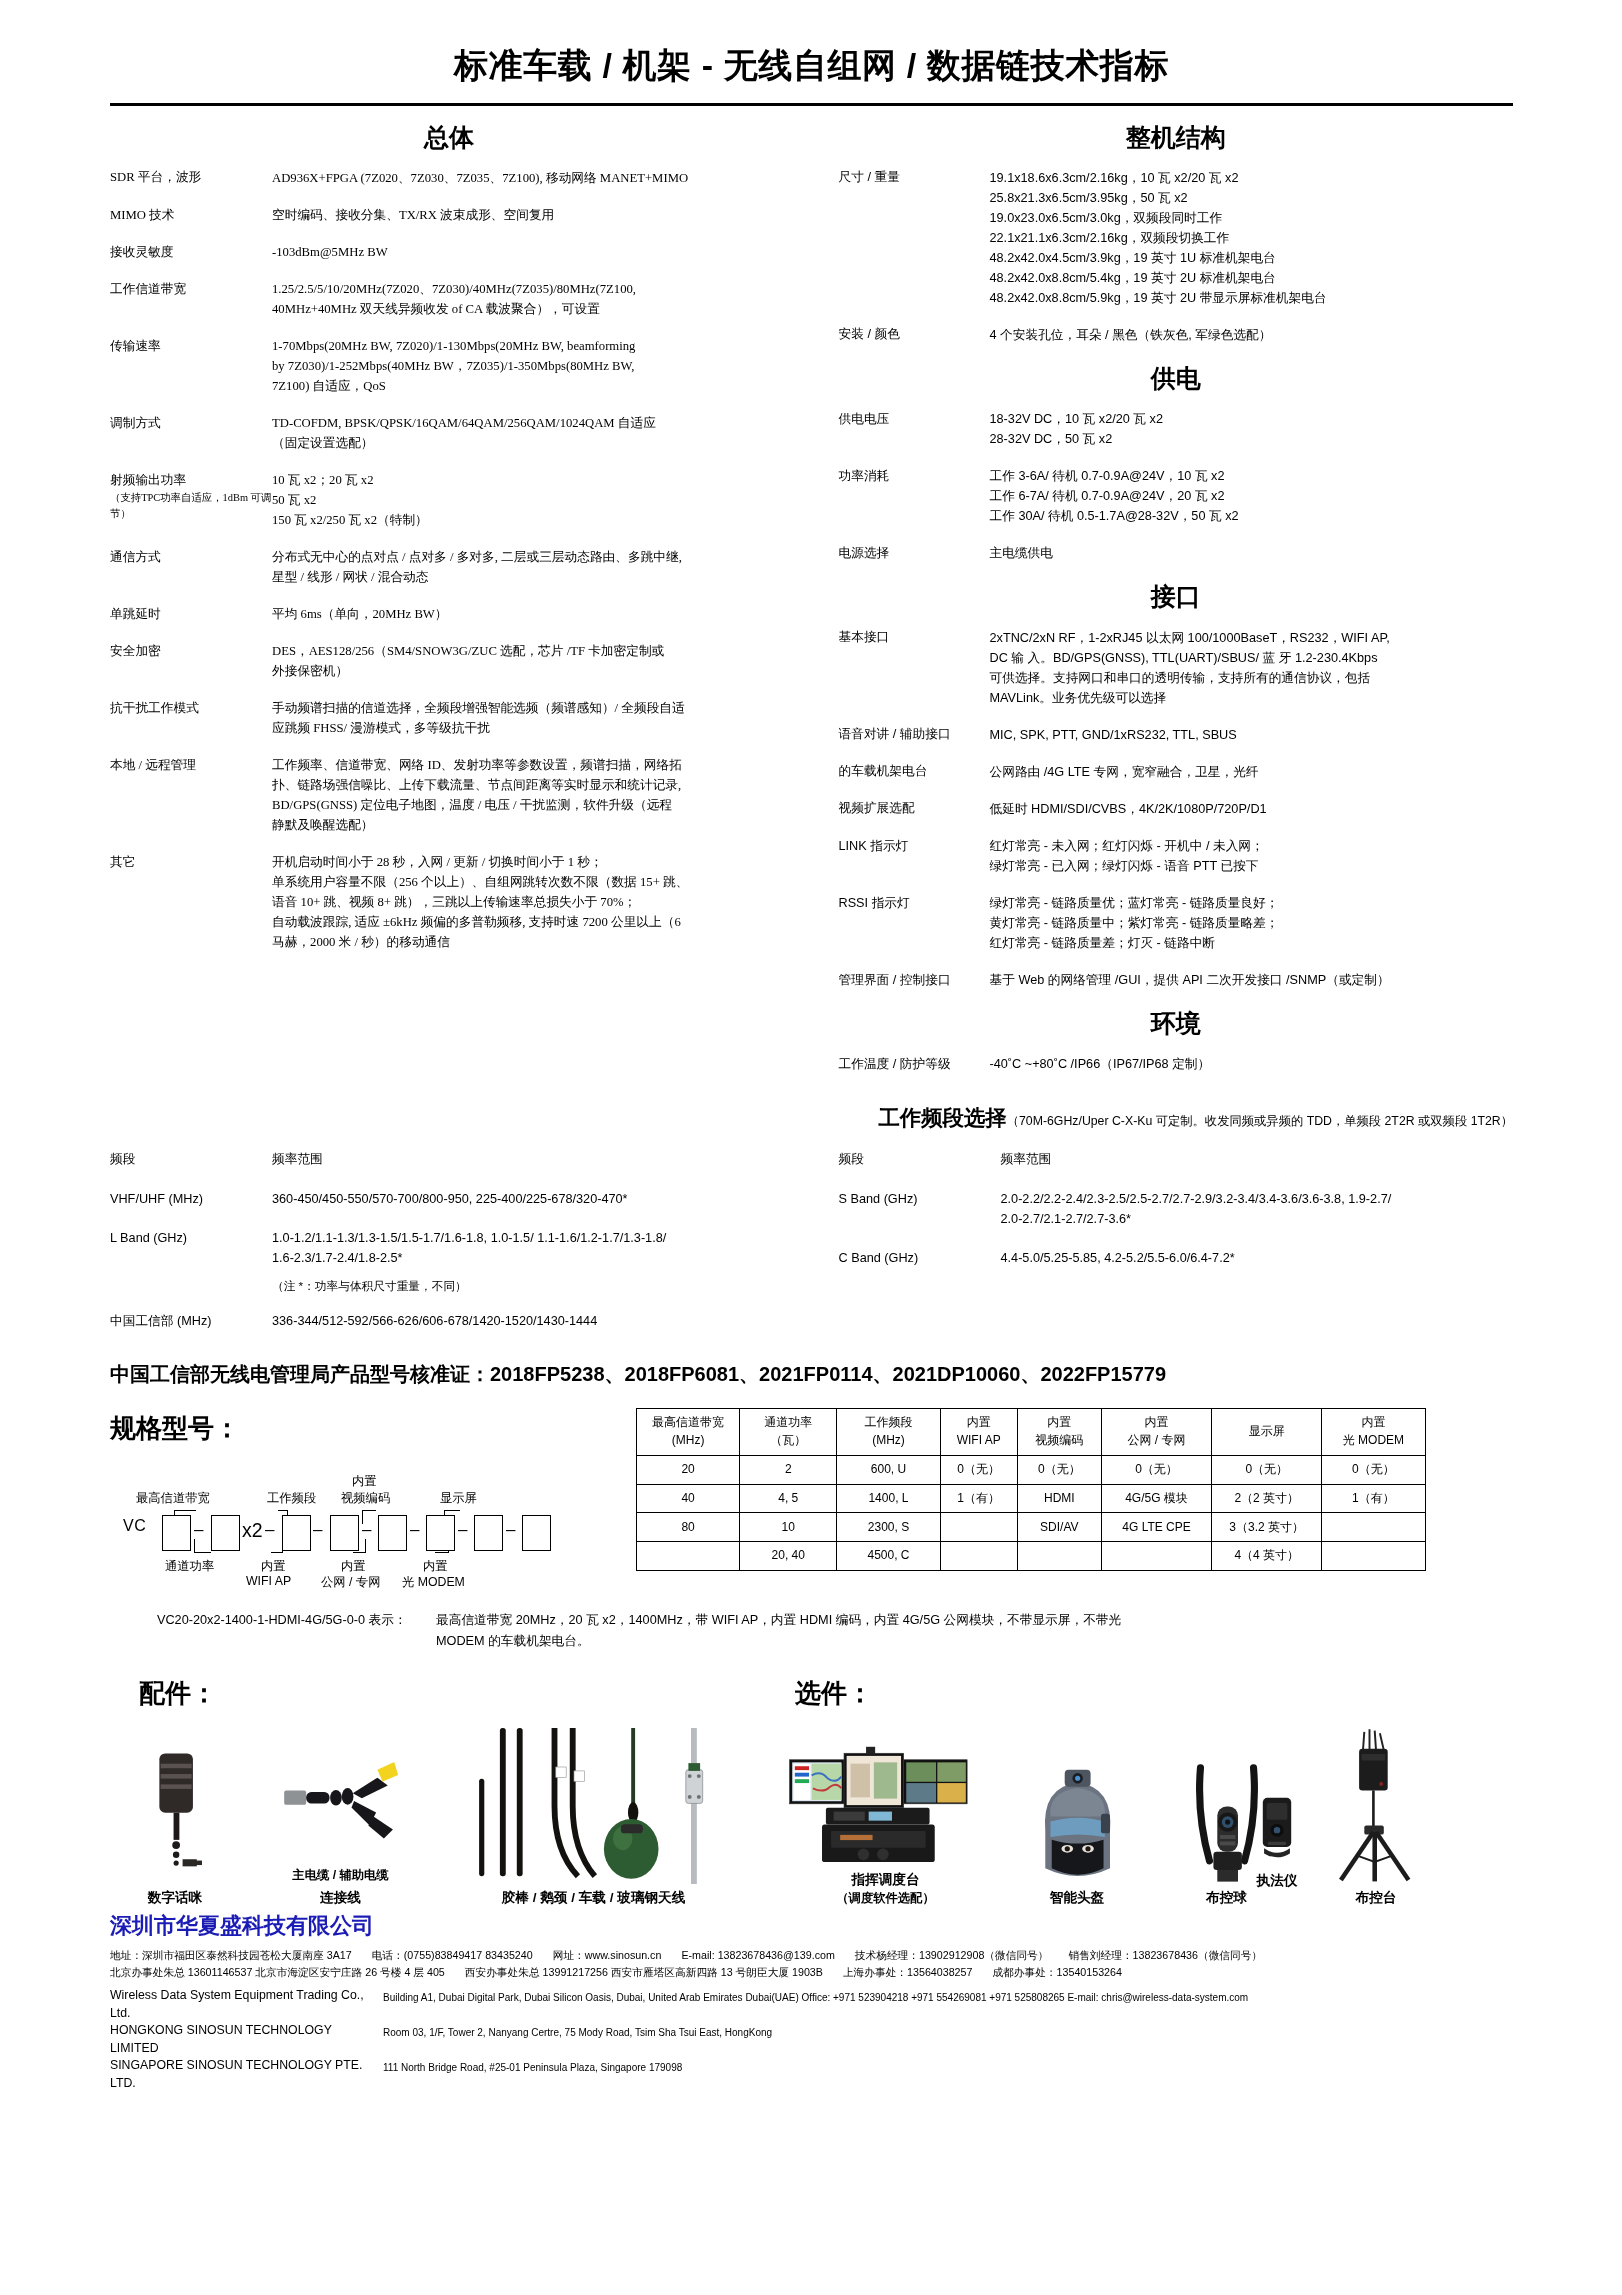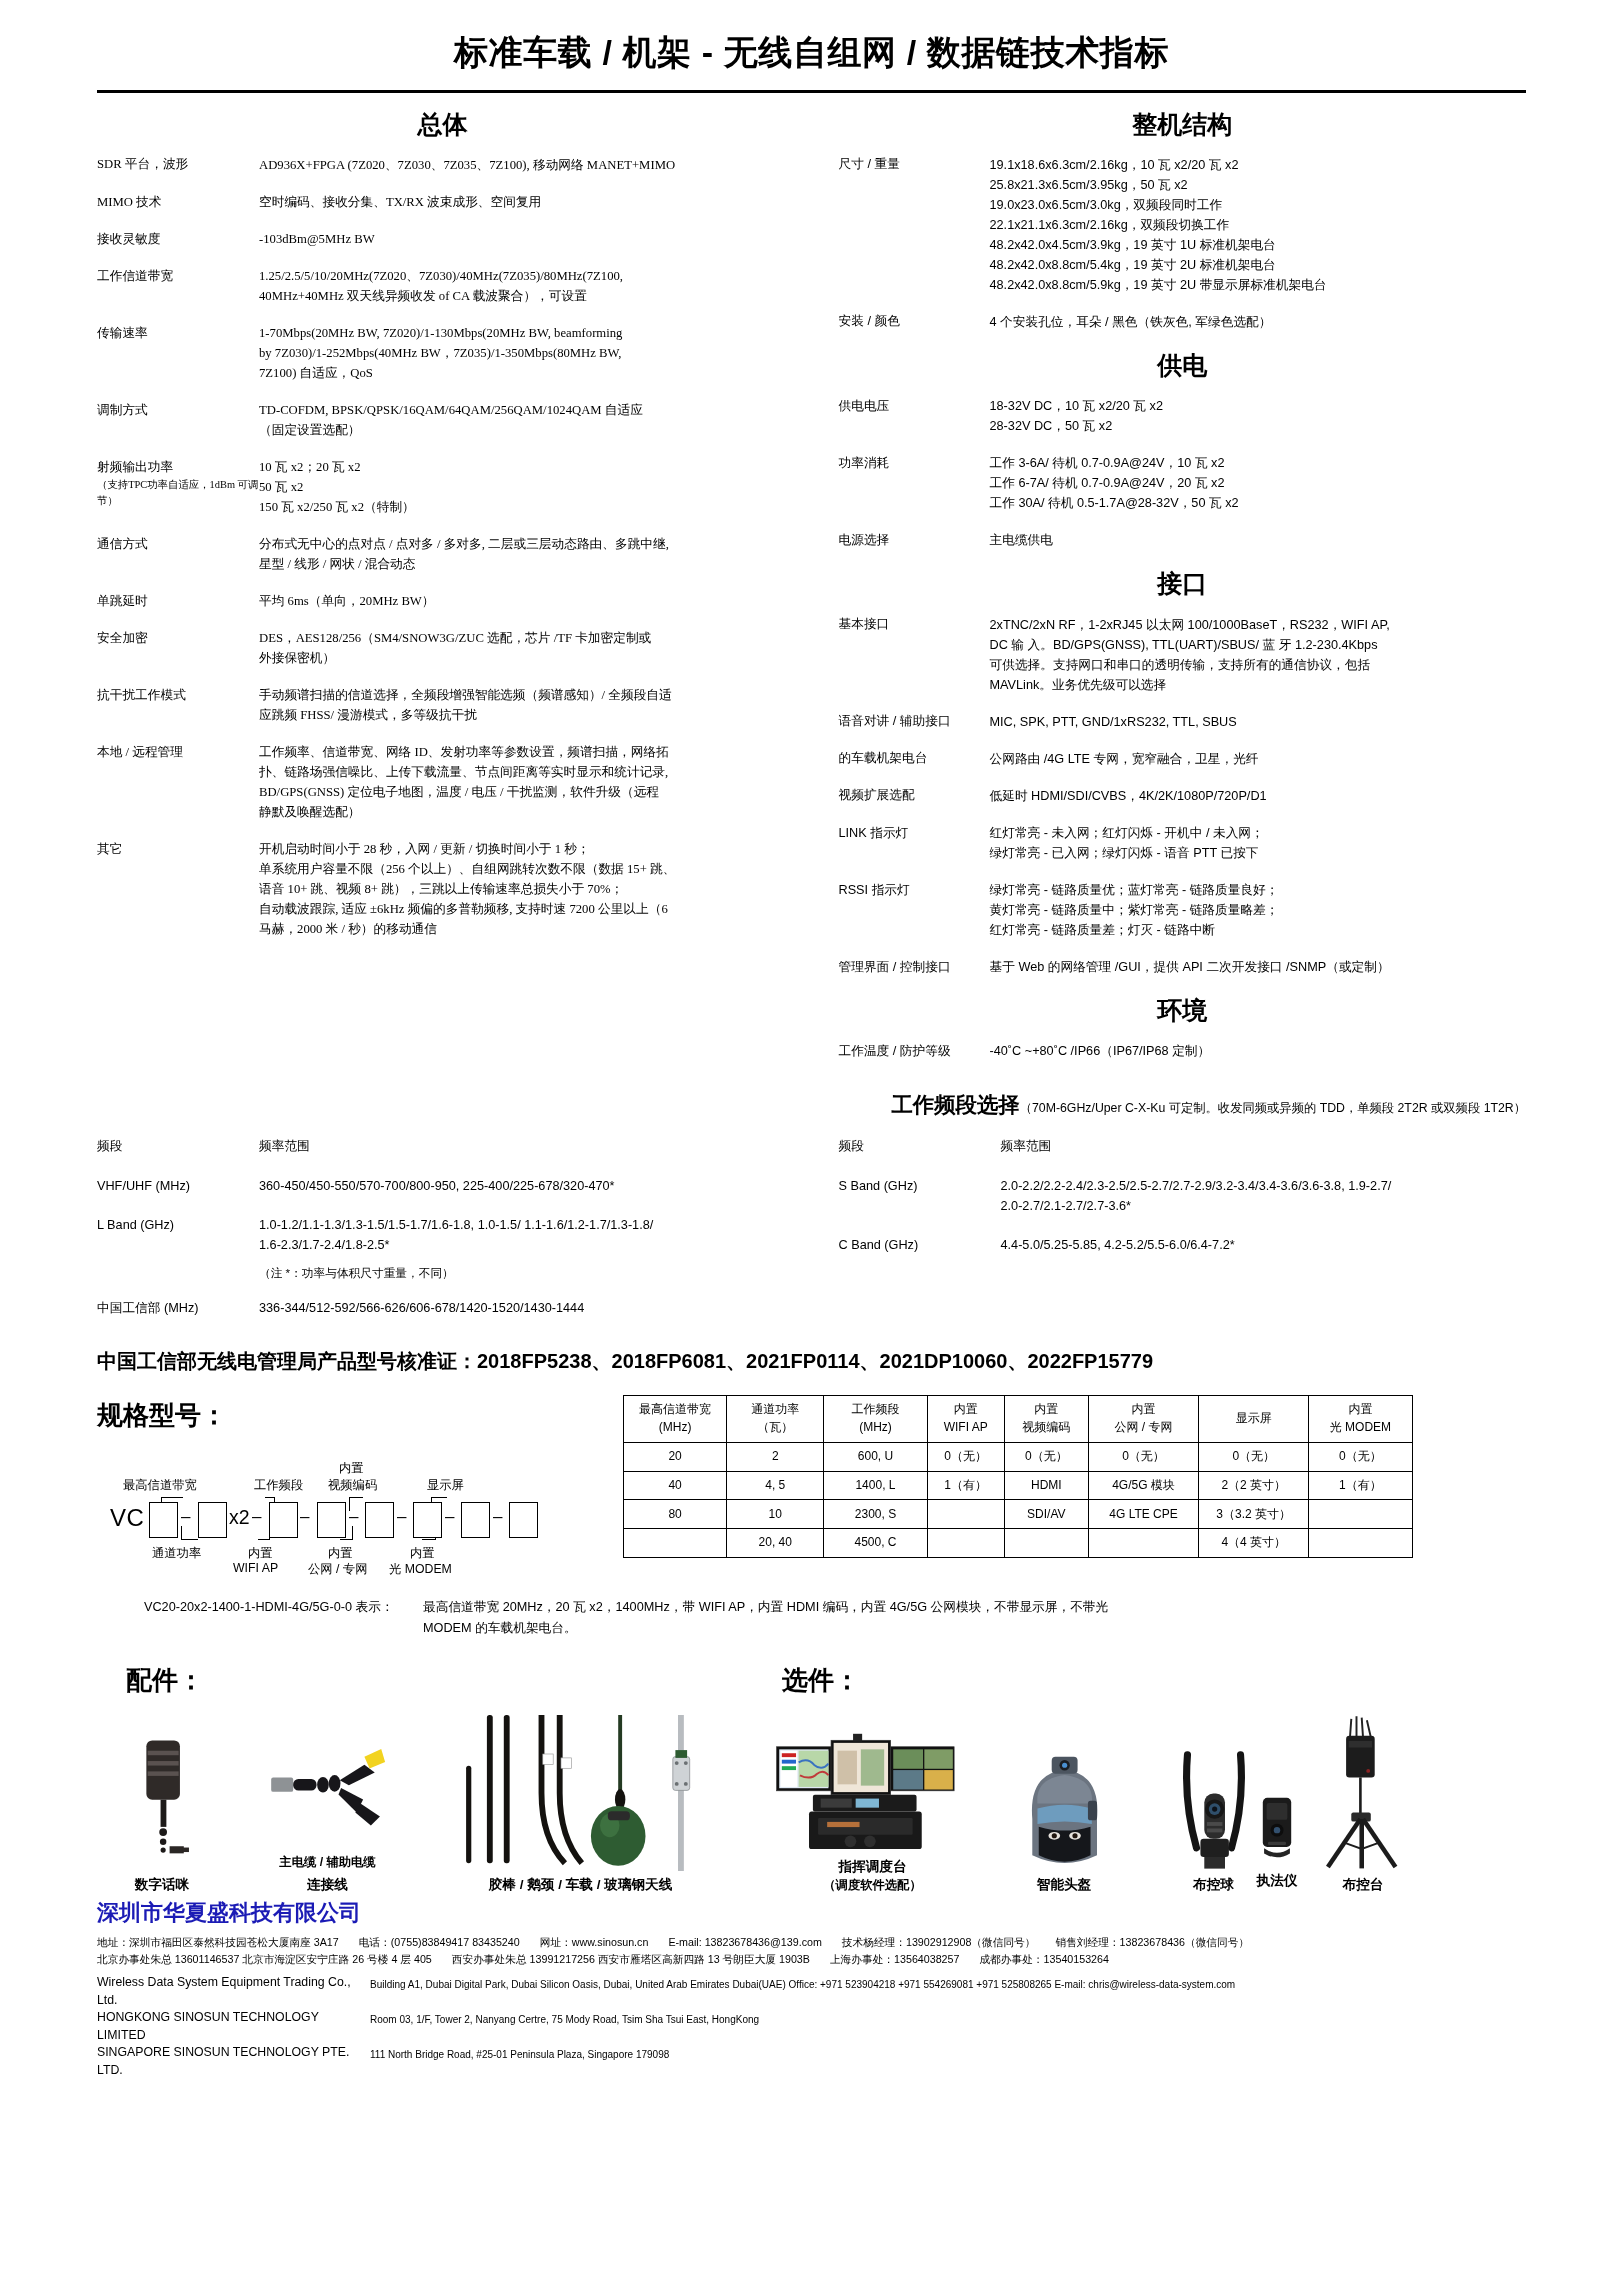--- a/index.html
+++ b/index.html
@@ -1,21 +1,21 @@
 <!DOCTYPE html>
 <html lang="zh" style="font-size:10.4px"><head>
 <meta charset="utf-8">
 <style>
   html,body{margin:0;padding:0;background:#fff;}
   body{
     width:1623px;height:2295px;
     font-family:"Liberation Sans","DejaVu Sans",sans-serif;
     color:#000;-webkit-font-smoothing:antialiased;
   }
-  .page{position:relative;width:1623px;height:2295px;padding:0;box-sizing:border-box;}
+  .page{position:relative;width:1623px;height:2295px;padding:13px;box-sizing:border-box;}
 
   
   .doc-title{
     text-align:center;font-size:34px;font-weight:bold;letter-spacing:0.6px;
     padding-top:30px;
   }
   .title-rule{
     border:0;border-top:3.2px solid #000;margin:14.3px 97px 0 97px;
   }
 
@@ -65,21 +65,21 @@
 
   
   .model-area{display:flex;padding:0 97px;box-sizing:border-box;margin-top:15.6px;}
   .model-left{width:526px;min-width:526px;}
   .model-title{font-size:26px;font-weight:bold;margin:7.8px 0 0 0;}
 
   .model-diagram{position:relative;width:513px;height:136px;margin-top:9px;font-size:12.3px;}
   .md-lab{position:absolute;white-space:nowrap;text-align:center;}
   .md-box{position:absolute;border:1.3px solid #000;width:27px;height:34px;background:#fff;}
   .md-dash{position:absolute;font-size:17px;}
-  .md-vc{position:absolute;font-size:24px;letter-spacing:0.6px;}
+  .md-vc{position:absolute;font-size:16px;letter-spacing:0.6px;}
   .md-x2{position:absolute;font-size:19.5px;}
   .md-line{position:absolute;background:#000;}
 
   
   .model-table{border-collapse:collapse;margin-top:5.2px;}
   .model-table td,.model-table th{
     border:1.3px solid #000;text-align:center;font-size:12px;line-height:17.5px;
     padding:5.2px 2.6px;font-weight:normal;
   }
   .model-table th{font-size:12px;}

